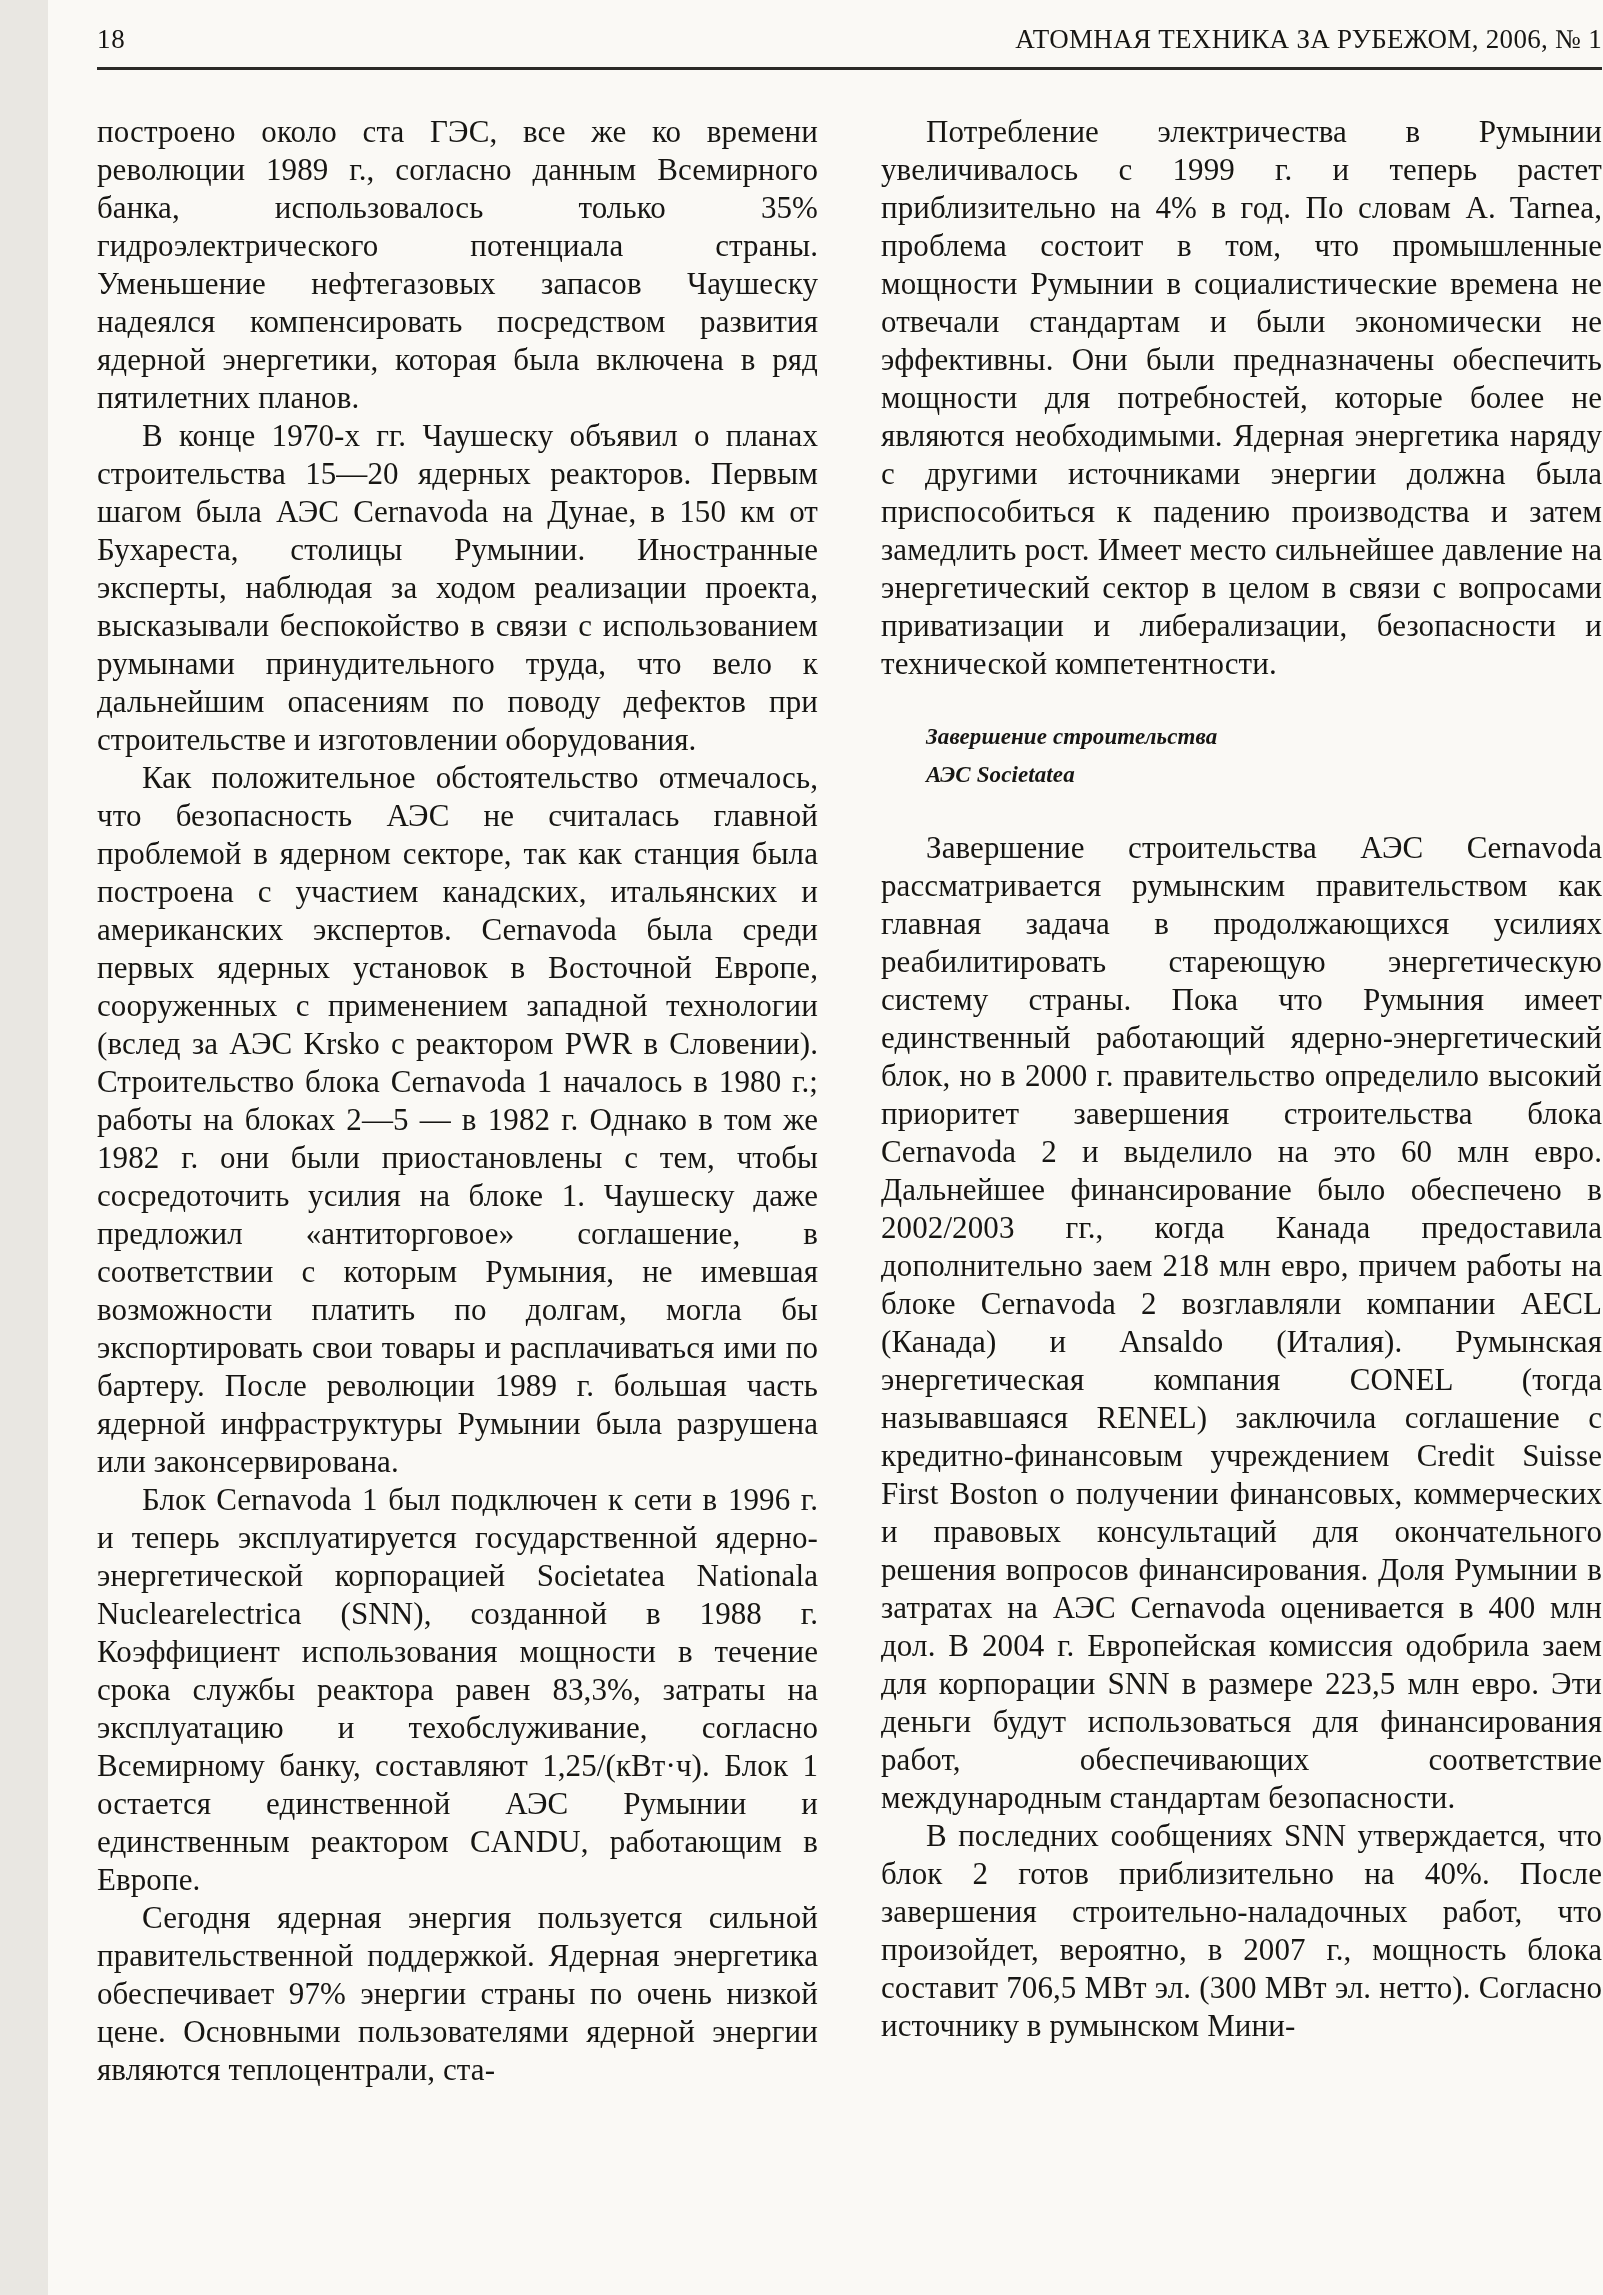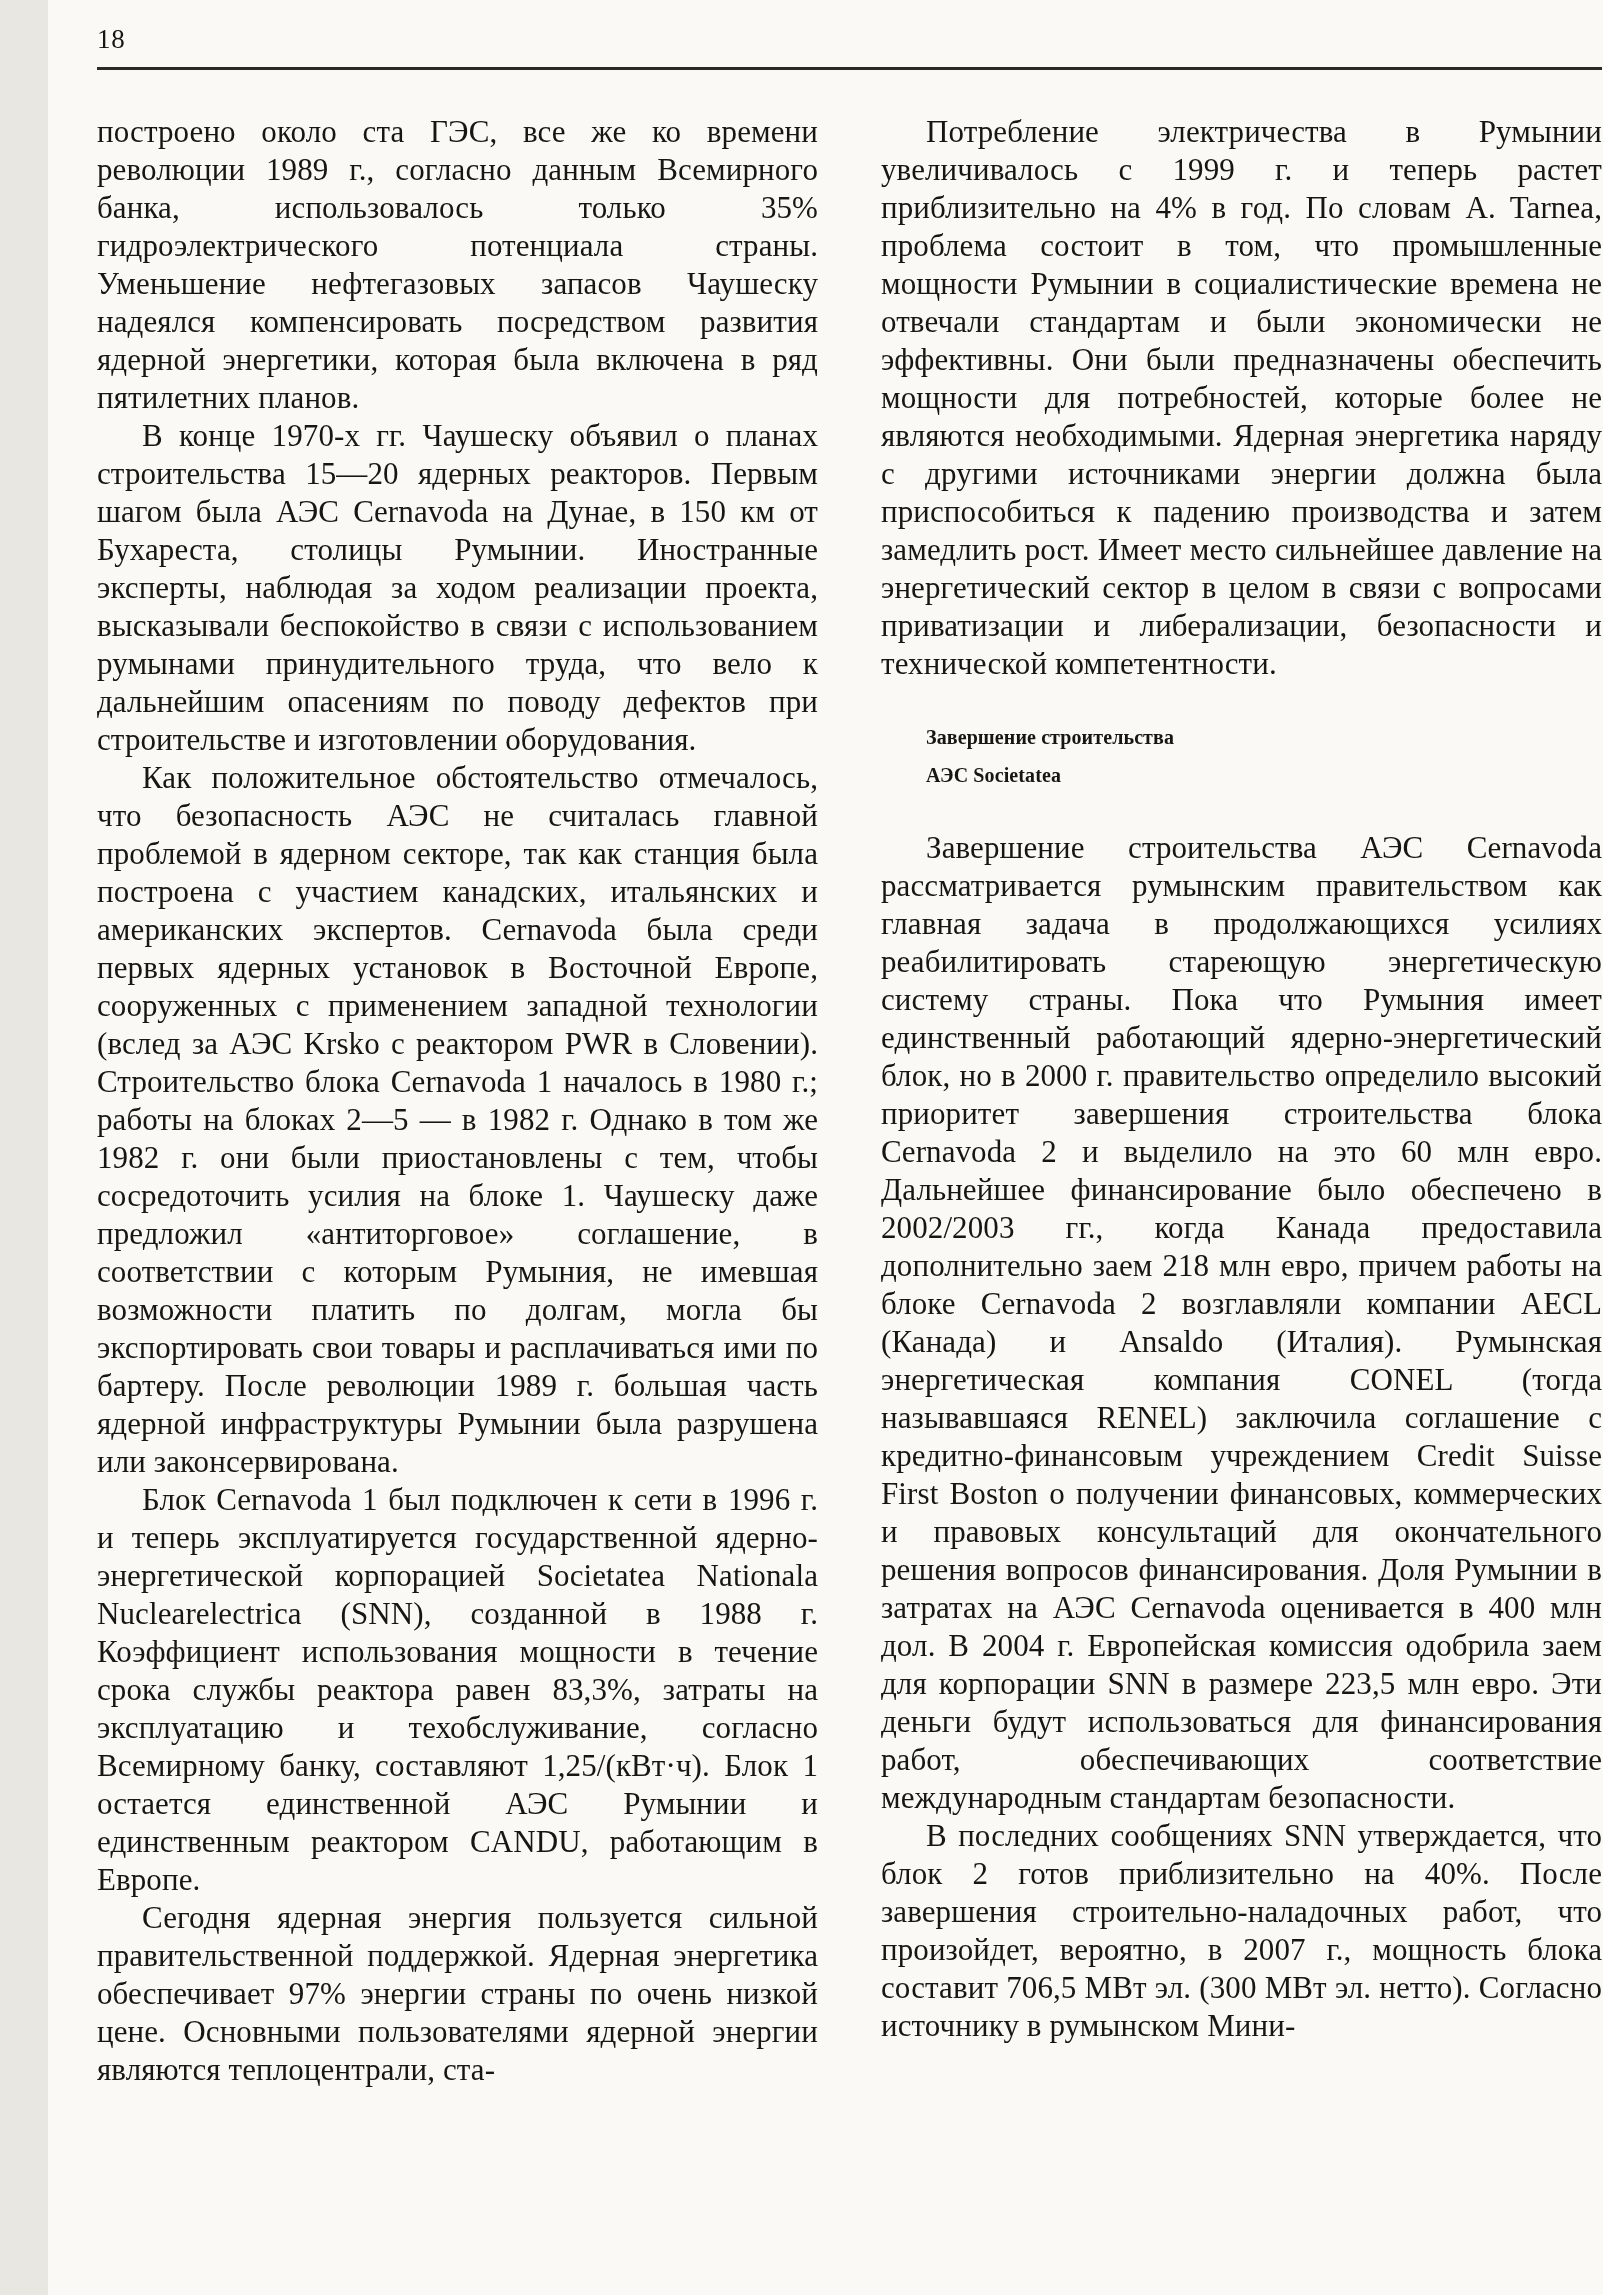--- a/index.html
+++ b/index.html
@@ -54,34 +54,36 @@
     letter-spacing: 0.1px;
   }
   .col p {
     margin: 0;
     text-indent: 45px;
   }
   .col p.continuation {
     text-indent: 0;
   }
   .section-heading {
-    font-size: 20px;
+    font-size: 23px;
     line-height: 38px;
     font-weight: bold;
     text-align: left;
     margin: 35px 0 35px 45px;
+    font-style: italic;
   }
 </style>
 </head>
 <body>
 
 <div class="page">
 
   <header class="page-header">
     <span class="page-number">18</span>
+    <span class="journal-title">АТОМНАЯ ТЕХНИКА ЗА РУБЕЖОМ, 2006, № 1</span>
   </header>
 
   <div class="header-rule"></div>
 
   <main class="columns">
 
     <section class="col">
       <p class="continuation">построено около ста ГЭС, все же ко времени революции 1989 г., согласно данным Всемирного банка, использовалось только 35% гидроэлектрического потенциала страны. Уменьшение нефтегазовых запасов Чаушеску надеялся компенсировать посредством развития ядерной энергетики, которая была включена в ряд пятилетних планов.</p>
       <p>В конце 1970-х гг. Чаушеску объявил о планах строительства 15—20 ядерных реакторов. Первым шагом была АЭС Cernavoda на Дунае, в 150 км от Бухареста, столицы Румынии. Иностранные эксперты, наблюдая за ходом реализации проекта, высказывали беспокойство в связи с использованием румынами принудительного труда, что вело к дальнейшим опасениям по поводу дефектов при строительстве и изготовлении оборудования.</p>
       <p>Как положительное обстоятельство отмечалось, что безопасность АЭС не считалась главной проблемой в ядерном секторе, так как станция была построена с участием канадских, итальянских и американских экспертов. Cernavoda была среди первых ядерных установок в Восточной Европе, сооруженных с применением западной технологии (вслед за АЭС Krsko с реактором PWR в Словении). Строительство блока Cernavoda 1 началось в 1980 г.; работы на блоках 2—5 — в 1982 г. Однако в том же 1982 г. они были приостановлены с тем, чтобы сосредоточить усилия на блоке 1. Чаушеску даже предложил «антиторговое» соглашение, в соответствии с которым Румыния, не имевшая возможности платить по долгам, могла бы экспортировать свои товары и расплачиваться ими по бартеру. После революции 1989 г. большая часть ядерной инфраструктуры Румынии была разрушена или законсервирована.</p>

